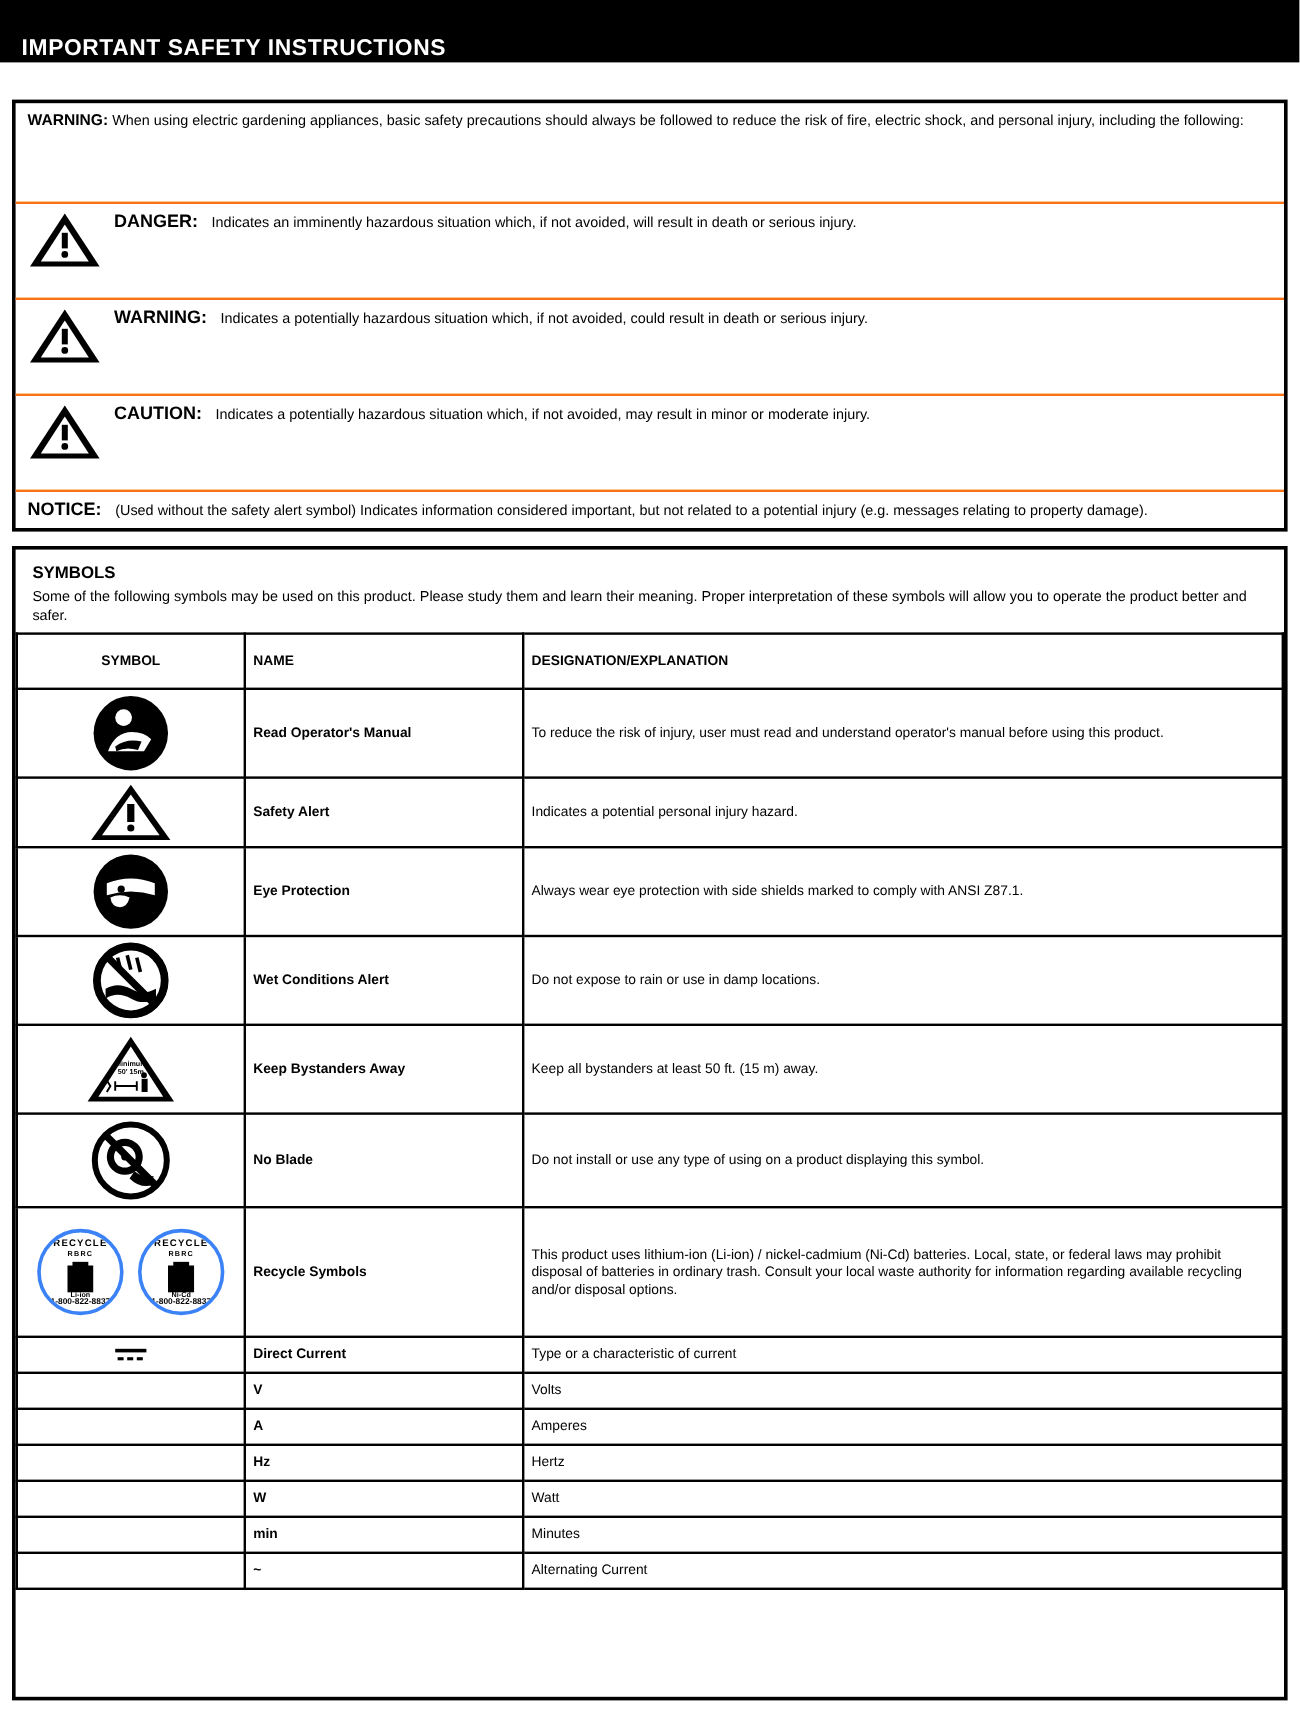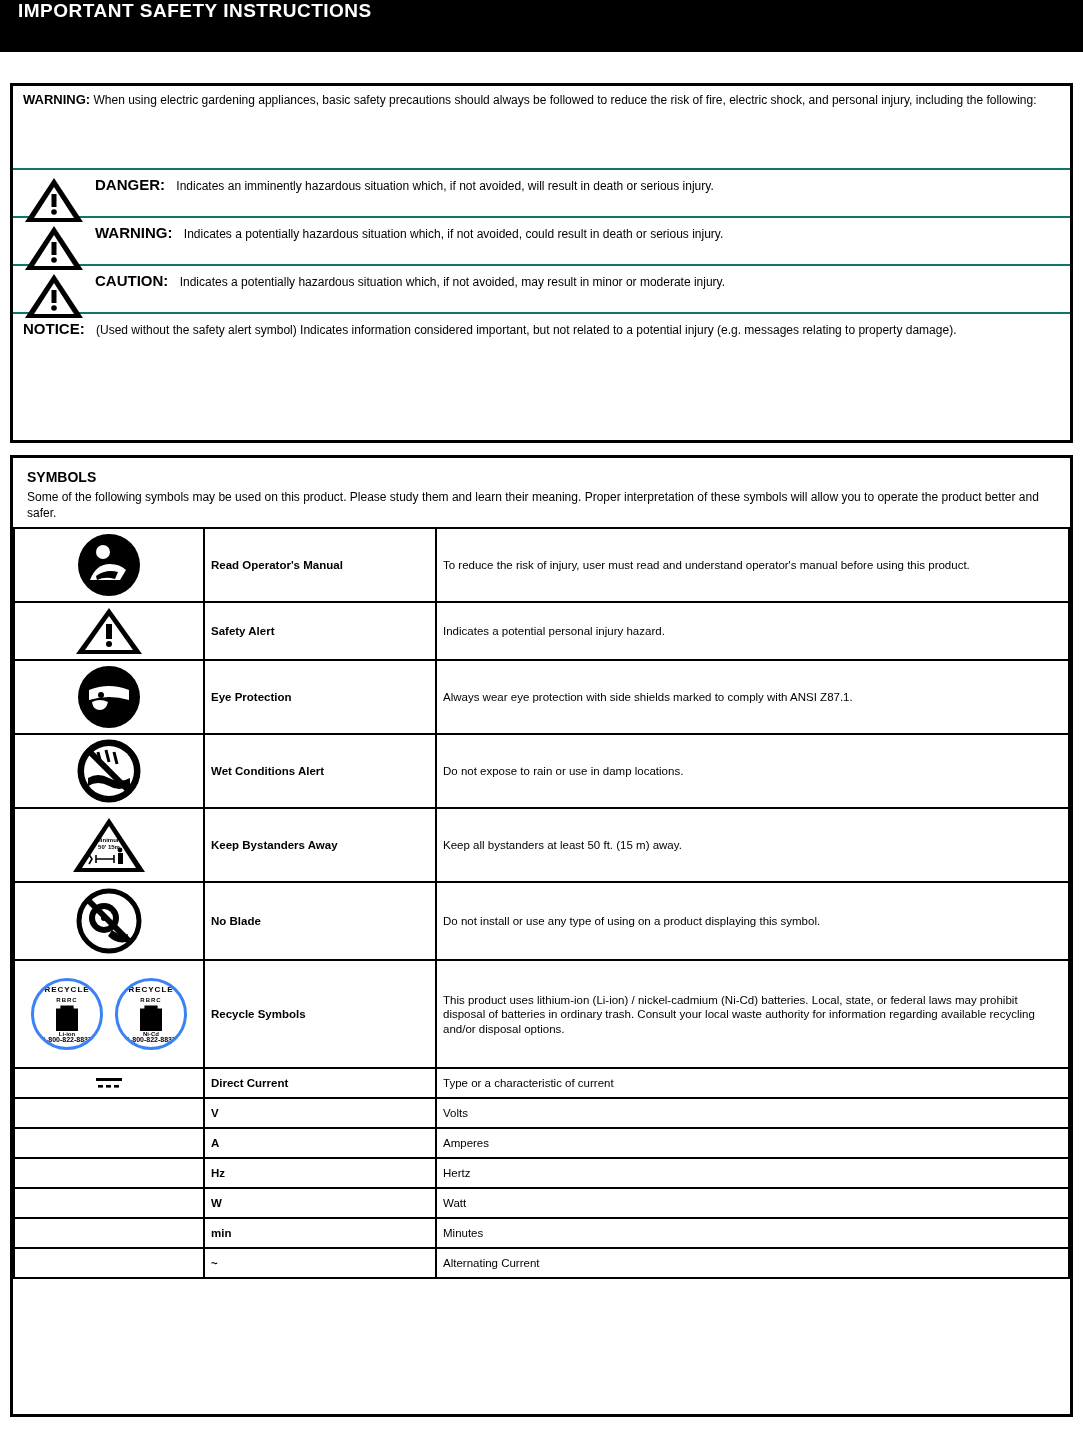--- a/index.html
+++ b/index.html
@@ -19,21 +19,21 @@
   
   .banner {
     position: absolute;
     left: 0;
     top: 0;
     width: 1083px;
     height: 52px;
     background: #000000;
     color: #ffffff;
     display: flex;
-    align-items: flex-start;
+    align-items: flex-end;
     padding-left: 18px;
     box-sizing: border-box;
     font-size: 19px;
     font-weight: bold;
     letter-spacing: 0.5px;
   }
 
   
   .panel {
     position: absolute;
@@ -51,30 +51,30 @@
 
   #symbols-panel {
     left: 10px;
     top: 455px;
     width: 1063px;
     height: 962px;
   }
 
   
   .warn-row {
-    border-bottom: 2px solid #0f766e;
+    border-bottom: 2px solid #f97316;
     box-sizing: border-box;
     display: flex;
     align-items: flex-start;
     padding: 6px 10px;
   }
   .warn-row:last-child { border-bottom: none; }
 
   .warn-head { height: 84px; }
-  .warn-mid  { height: 48px; }
+  .warn-mid  { height: 80px; }
   .warn-last { height: 76px; border-bottom: none; }
 
   .warn-text {
     font-size: 12px;
     line-height: 1.25;
     flex: 1;
   }
   .warn-title {
     font-size: 13px;
     font-weight: bold;
@@ -231,20 +231,25 @@
 <div class="panel" id="symbols-panel">
 
   <div class="sym-intro">
     <div class="t">SYMBOLS</div>
     <div>Some of the following symbols may be used on this product. Please study them and learn their meaning. Proper interpretation of these symbols will allow you to operate the product better and safer.</div>
   </div>
 
   <table class="symbols">
 
     <tbody>
+        <tr>
+      <td class="c-sym" style="font-weight:bold;height:46px;">SYMBOL</td>
+      <td class="c-name">NAME</td>
+      <td class="c-desc" style="font-weight:bold;">DESIGNATION/EXPLANATION</td>
+    </tr>
 
     <tr>
       <td class="c-sym" style="height:74px;">
         <div class="sym-box">
           <svg width="66" height="66" viewBox="0 0 66 66">
             <circle cx="33" cy="33" r="31" fill="#000"></circle>
             <circle cx="27" cy="20" r="7" fill="#fff"></circle>
             <path d="M14 48 q6 -16 20 -16 q10 0 16 6 l-6 10 z" fill="#fff"></path>
             <path d="M20 44 q10 -7 22 -4 l-3 7 q-10 -3 -18 1 z" fill="#000"></path>
           </svg>

